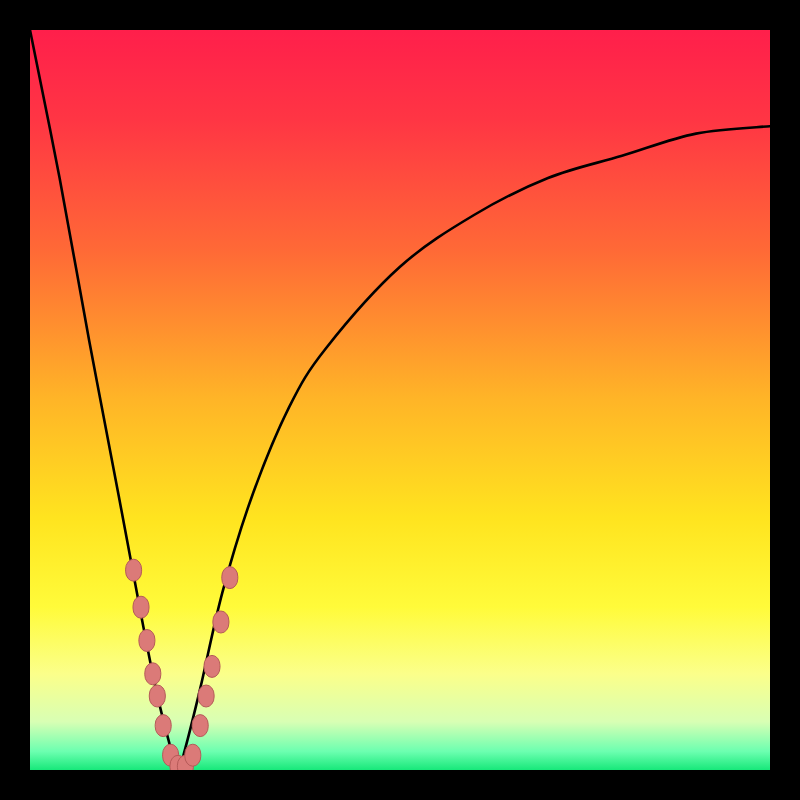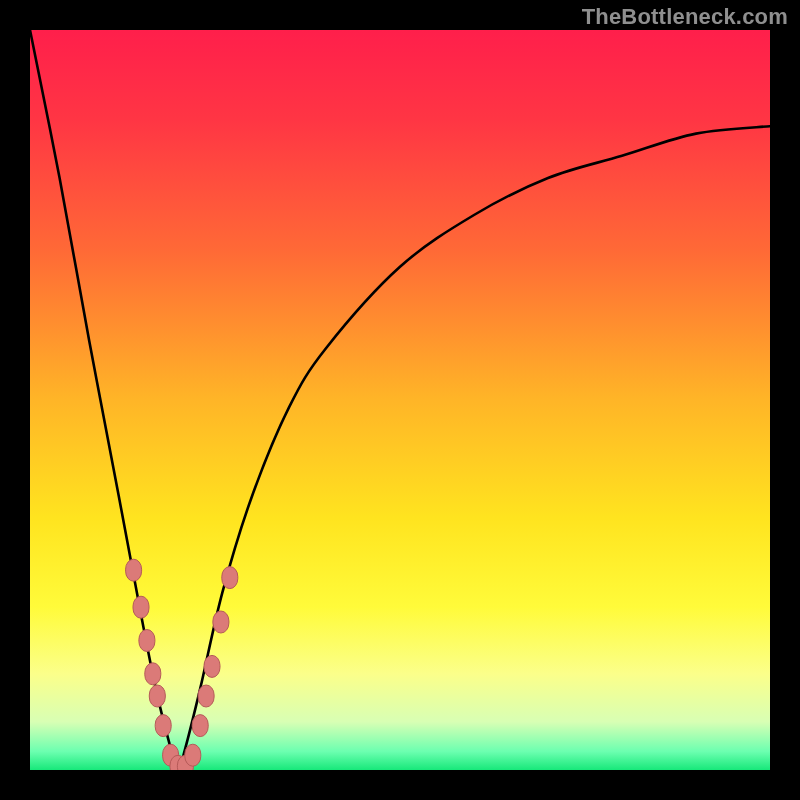--- a/index.html
+++ b/index.html
@@ -44,21 +44,20 @@
     font-weight: 600;
     color: #8f8f8f;
     letter-spacing: 0.2px;
   }
 </style>
 </head>
 <body>
 
 <div class="frame">
 
-  <div class="watermark">TheBottleneck.com</div>
 
   <div class="plot">
     <svg class="gradient" viewBox="0 0 740 740" preserveAspectRatio="none">
       <defs>
         <linearGradient id="bg" x1="0" y1="0" x2="0" y2="1">
             <stop offset="0%" stop-color="#ff1f4b"></stop>
             <stop offset="12%" stop-color="#ff3544"></stop>
             <stop offset="30%" stop-color="#ff6a36"></stop>
             <stop offset="50%" stop-color="#ffb527"></stop>
             <stop offset="66%" stop-color="#ffe41f"></stop>

